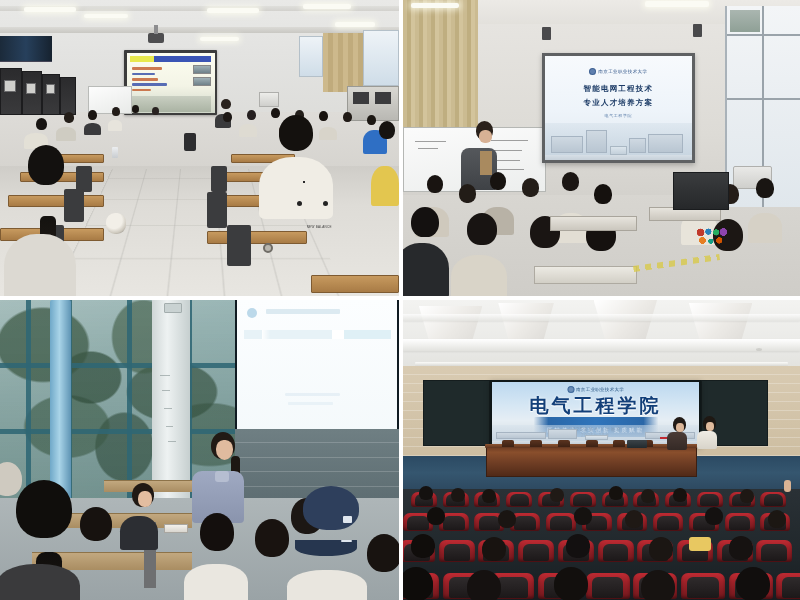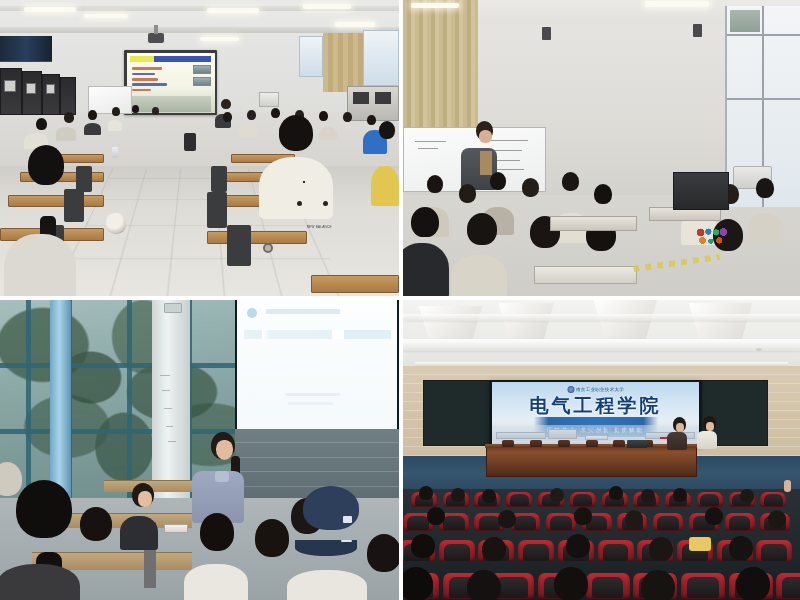--- a/index.html
+++ b/index.html
@@ -373,20 +373,39 @@
 
       <div class="lay tr-wb">
         <div class="tr-wb-ink" style="left:8%;top:20%;width:22%;"></div>
         <div class="tr-wb-ink" style="left:10%;top:32%;width:14%;"></div>
         <div class="tr-wb-ink" style="left:62%;top:18%;width:26%;"></div>
         <div class="tr-wb-ink" style="left:64%;top:34%;width:20%;"></div>
         <div class="tr-wb-ink" style="left:66%;top:50%;width:16%;"></div>
         <div class="tr-wb-ink" style="left:63%;top:64%;width:22%;"></div>
       </div>
 
+      <div class="lay tr-screenframe">
+        <div class="tr-screen">
+          <div class="tr-sl-logo">
+            <span class="tr-sl-seal"></span>
+            <span class="tr-sl-univ">南京工业职业技术大学</span>
+          </div>
+          <div class="tr-sl-t1">智能电网工程技术</div>
+          <div class="tr-sl-t2">专业人才培养方案</div>
+          <div class="tr-sl-sub">电气工程学院</div>
+          <div class="tr-sl-campus">
+            <div class="tr-bldg" style="left:4%;width:22%;height:46%;"></div>
+            <div class="tr-bldg" style="left:28%;width:14%;height:62%;"></div>
+            <div class="tr-bldg" style="right:6%;width:24%;height:50%;"></div>
+            <div class="tr-bldg" style="right:31%;width:12%;height:40%;"></div>
+            <div class="tr-gate"></div>
+            <div class="tr-ground"></div>
+          </div>
+        </div>
+      </div>
 
       <div class="head" style="left:18.5%;top:41%;width:17px;height:19px;background:#2a211b;"></div>
       <div class="lay" style="left:19.2%;top:44%;width:13px;height:13px;background:#d7b195;border-radius:45%;"></div>
       <div class="lay" style="left:14.5%;top:50%;width:36px;height:42px;background:linear-gradient(180deg,#55585c,#3f4246);border-radius:8px 8px 4px 4px;"></div>
       <div class="lay" style="left:19.5%;top:51%;width:12px;height:24px;background:#a98a5f;"></div>
 
       <div class="crowd-head" style="left:6%;top:59%;width:16px;height:18px;background:#191411;"></div>
       <div class="crowd-head" style="left:14%;top:62%;width:17px;height:19px;background:#221c17;"></div>
       <div class="crowd-head" style="left:22%;top:58%;width:16px;height:18px;background:#171310;"></div>
       <div class="crowd-head" style="left:30%;top:60%;width:17px;height:19px;background:#241e19;"></div>

